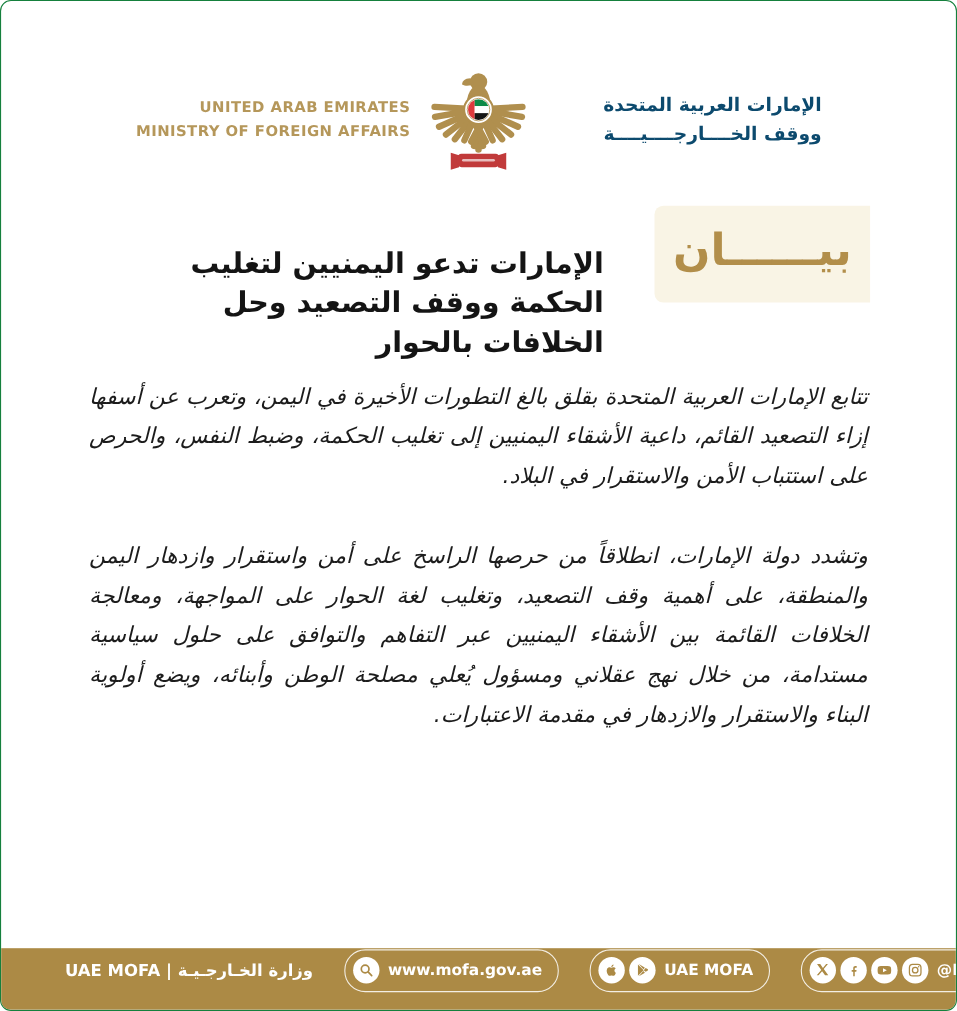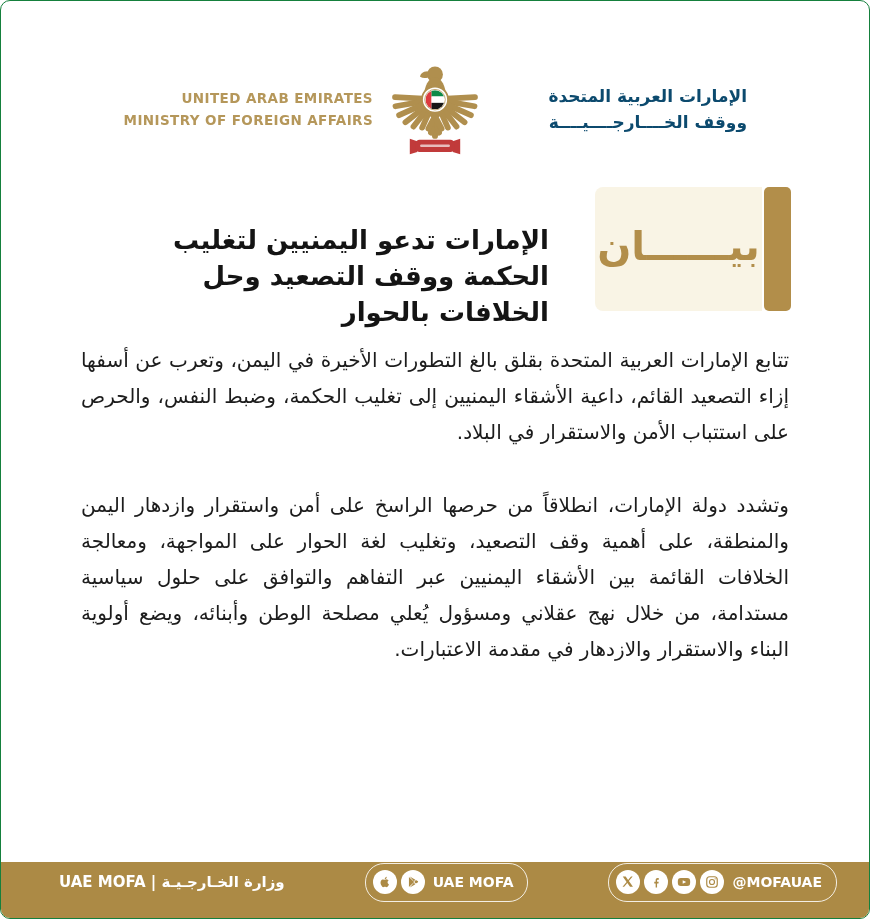--- a/index.html
+++ b/index.html
@@ -31,22 +31,22 @@
     text-align:right;direction:rtl;
     color:#0c4a6e;
     font-size:17px;font-weight:bold;
     line-height:26px;
     width:250px;
   }
 
   
   .badge-box{
     position:absolute;top:186px;right:78px;
-    width:196px;height:124px;
-    display:flex;text-align:right;
+    width:196px;height:88px;
+    display:flex;flex-direction:column;text-align:right;
   }
   .badge-cream{
     flex:1;
     background:#f9f4e5;
     border-radius:8px 0 0 8px;
     display:flex;align-items:center;justify-content:center;
   }
   .badge-word{
     color:#b28e4a;font-size:40px;font-weight:bold;direction:rtl;
     padding-bottom:6px;
@@ -69,20 +69,21 @@
     display:flex;flex-direction:column;gap:37px;
   }
   .body-copy p{
     margin:0;
     direction:rtl;
     text-align:justify;
     text-justify:inter-word;
     color:#1c1c1c;
     font-size:20px;
     line-height:36px;
+    font-style:italic;
   }
 
   
   .footer{
     position:absolute;left:0;right:0;bottom:0;height:56px;
     background:#ac8a45;
     display:flex;align-items:center;
     padding:0 32px 16px 58px;
     box-sizing:border-box;
     gap:28px;
@@ -194,20 +195,29 @@
   </section>
 
   <main class="body-copy">
     <p>تتابع الإمارات العربية المتحدة بقلق بالغ التطورات الأخيرة في اليمن، وتعرب عن أسفها إزاء التصعيد القائم، داعية الأشقاء اليمنيين إلى تغليب الحكمة، وضبط النفس، والحرص على استتباب الأمن والاستقرار في البلاد.</p>
     <p>وتشدد دولة الإمارات، انطلاقاً من حرصها الراسخ على أمن واستقرار وازدهار اليمن والمنطقة، على أهمية وقف التصعيد، وتغليب لغة الحوار على المواجهة، ومعالجة الخلافات القائمة بين الأشقاء اليمنيين عبر التفاهم والتوافق على حلول سياسية مستدامة، من خلال نهج عقلاني ومسؤول يُعلي مصلحة الوطن وأبنائه، ويضع أولوية البناء والاستقرار والازدهار في مقدمة الاعتبارات.</p>
   </main>
 
   <footer class="footer">
     <span class="footer-brand">UAE MOFA | وزارة الخـارجـيـة</span>
 
+    <div class="pill">
+      <span class="icon-circle">
+        <svg viewBox="0 0 20 20" aria-hidden="true">
+          <circle cx="8.5" cy="8.5" r="5" fill="none" stroke="#ac8a45" stroke-width="2.2"></circle>
+          <line x1="12.6" y1="12.6" x2="17" y2="17" stroke="#ac8a45" stroke-width="2.2" stroke-linecap="round"></line>
+        </svg>
+      </span>
+      <span>www.mofa.gov.ae</span>
+    </div>
 
     <div class="pill">
       <span class="icon-row">
         <span class="icon-circle">
           <svg viewBox="0 0 24 24" fill="#ac8a45" aria-hidden="true">
             <path d="M16.4 12.6c0-2.2 1.8-3.3 1.9-3.4-1-1.5-2.6-1.7-3.2-1.7-1.4-.1-2.7.8-3.4.8-.7 0-1.8-.8-2.9-.8-1.5 0-2.9.9-3.7 2.2-1.6 2.7-.4 6.7 1.1 8.9.7 1.1 1.6 2.3 2.8 2.2 1.1 0 1.5-.7 2.9-.7s1.7.7 2.9.7 2-1.1 2.7-2.2c.9-1.2 1.2-2.4 1.2-2.5 0 0-2.3-.9-2.3-3.5zM14.1 6c.6-.8 1-1.8.9-2.9-.9.1-1.9.6-2.6 1.4-.6.7-1 1.7-.9 2.8 1 0 2-.5 2.6-1.3z"></path>
           </svg>
         </span>
         <span class="icon-circle">
           <svg viewBox="0 0 24 24" fill="#ac8a45" aria-hidden="true">

